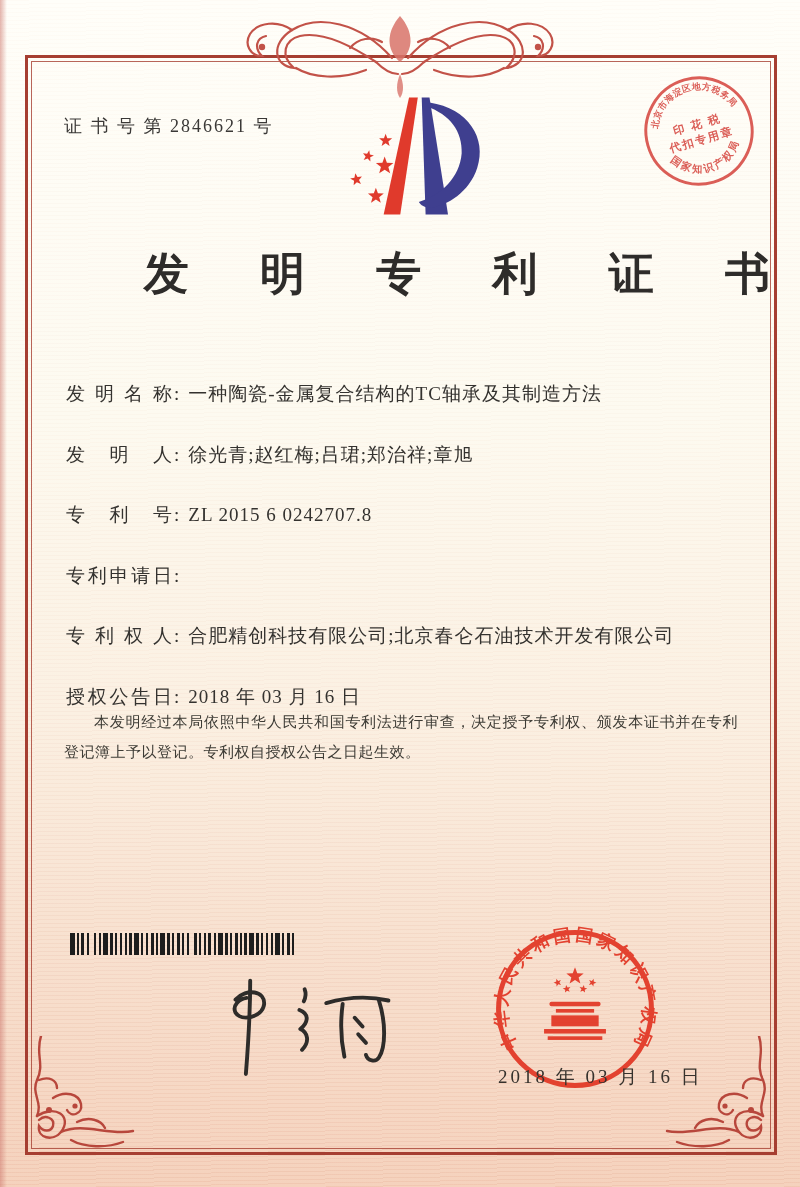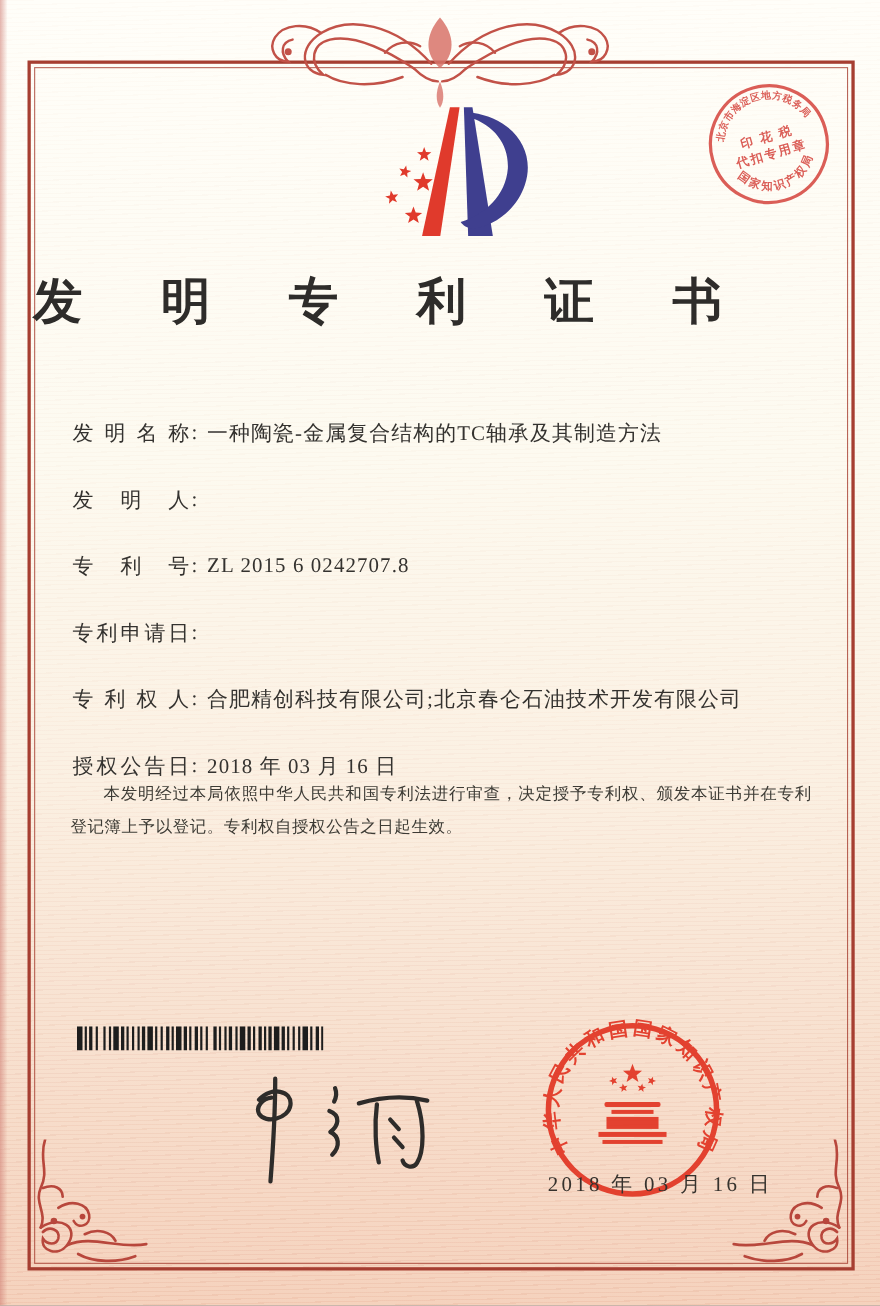--- a/index.html
+++ b/index.html
@@ -15,21 +15,21 @@
             mask-image:linear-gradient(180deg,rgba(0,0,0,.18) 0%,rgba(0,0,0,.30) 55%,rgba(0,0,0,.95) 100%);
   }
   .photo-edge{position:absolute;left:0;top:0;bottom:0;width:7px;
     background:linear-gradient(90deg,rgba(205,120,110,.55),rgba(205,120,110,0));pointer-events:none;}
   .frame{position:absolute;left:25px;top:55px;width:746px;height:1094px;
     border:3px solid #a63e31;}
   .frame::after{content:"";position:absolute;inset:3px;border:1px solid rgba(166,62,49,.8);}
   .cert-no{position:absolute;left:64px;top:114px;font-size:18px;letter-spacing:2px;color:#3a3836;}
   .cnipa-logo{position:absolute;left:332px;top:90px;width:156px;height:140px;}
   .tax-stamp{position:absolute;left:640px;top:72px;width:118px;height:118px;transform:rotate(-16deg);opacity:.92;}
-  .doc-title{position:absolute;left:0;right:0;top:244px;text-align:left;
+  .doc-title{position:absolute;left:0;right:0;top:244px;text-align:right;
     font-size:45px;font-weight:700;letter-spacing:30px;text-indent:30px;color:#2e2c2a;}
   .fields{position:absolute;left:66px;top:364px;width:672px;}
   .field{display:flex;align-items:center;height:60.5px;font-size:19px;color:#34322f;}
   .flabel{display:inline-block;width:106px;text-align:justify;text-align-last:justify;}
   .fcolon{margin:0 9px 0 2px;}
   .fvalue{letter-spacing:1px;white-space:nowrap;}
   .body-text{position:absolute;left:64px;top:707px;width:674px;font-size:15px;line-height:30px;
     text-align:justify;color:#3d3b35;letter-spacing:.5px;}
   .body-text p{margin:0;text-indent:2em;}
   .barcode{position:absolute;left:70px;top:933px;width:224px;height:22px;display:flex;overflow:hidden;}
@@ -100,20 +100,21 @@
       <path d="M34,96 C56,86 82,100 106,95"></path>
       <path d="M26,62 C38,54 52,58 54,68 C56,78 44,82 40,74"></path>
       <path d="M44,104 C58,112 80,112 96,106"></path>
       <path d="M12,44 C22,40 30,44 30,52"></path>
       <path d="M50,86 C62,80 74,84 78,92"></path>
       <circle cx="22" cy="74" r="3" fill="#b8473c" stroke="none"></circle>
       <circle cx="48" cy="70" r="2.6" fill="#b8473c" stroke="none"></circle>
     </g>
   </svg>
 
+  <div class="cert-no">证 书 号 第 2846621 号</div>
 
   <svg class="cnipa-logo" viewBox="0 0 160 140">
     <polygon points="79,6 88,6 70,126 53,126" fill="#e03a2c"></polygon>
     <polygon points="92,6 100,6 119,126 96,126" fill="#3f3f8f"></polygon>
     <path d="M100,11 C140,17 159,48 149,78 C141,103 118,117 101,119 C95,119 91,116 89,113 C112,106 131,88 133,63 C134,41 121,23 97,15 Z" fill="#3f3f8f"></path>
     <polygon fill="#e03a2c" points="55.0,43.0 56.7,47.6 61.7,47.8 57.8,50.9 59.1,55.7 55.0,52.9 50.9,55.7 52.2,50.9 48.3,47.8 53.3,47.6"></polygon>
     <polygon fill="#e03a2c" points="38.2,60.1 38.9,64.3 43.0,65.4 39.2,67.3 39.4,71.5 36.5,68.5 32.5,70.0 34.5,66.3 31.8,63.0 36.0,63.7"></polygon>
     <polygon fill="#e03a2c" points="54.0,66.5 56.3,72.8 63.0,73.1 57.8,77.2 59.6,83.7 54.0,80.0 48.4,83.7 50.2,77.2 45.0,73.1 51.7,72.8"></polygon>
     <polygon fill="#e03a2c" points="23.9,83.6 26.2,87.5 30.7,86.9 27.7,90.4 29.7,94.5 25.5,92.7 22.2,95.8 22.6,91.3 18.6,89.1 23.0,88.1"></polygon>
     <polygon fill="#e03a2c" points="45.0,98.5 47.1,104.1 53.1,104.4 48.4,108.1 50.0,113.9 45.0,110.6 40.0,113.9 41.6,108.1 36.9,104.4 42.9,104.1"></polygon>
@@ -139,20 +140,21 @@
 
   <div class="fields">
     <div class="field">
       <span class="flabel">发明名称</span>
         <span class="fcolon">:</span>
       <span class="fvalue">一种陶瓷-金属复合结构的TC轴承及其制造方法</span>
     </div>
     <div class="field">
       <span class="flabel">发明人</span>
         <span class="fcolon">:</span>
+      <span class="fvalue">徐光青;赵红梅;吕珺;郑治祥;章旭</span>
     </div>
     <div class="field">
       <span class="flabel">专利号</span>
         <span class="fcolon">:</span>
       <span class="fvalue">ZL 2015 6 0242707.8</span>
     </div>
     <div class="field">
       <span class="flabel">专利申请日</span>
         <span class="fcolon">:</span>
     </div>

